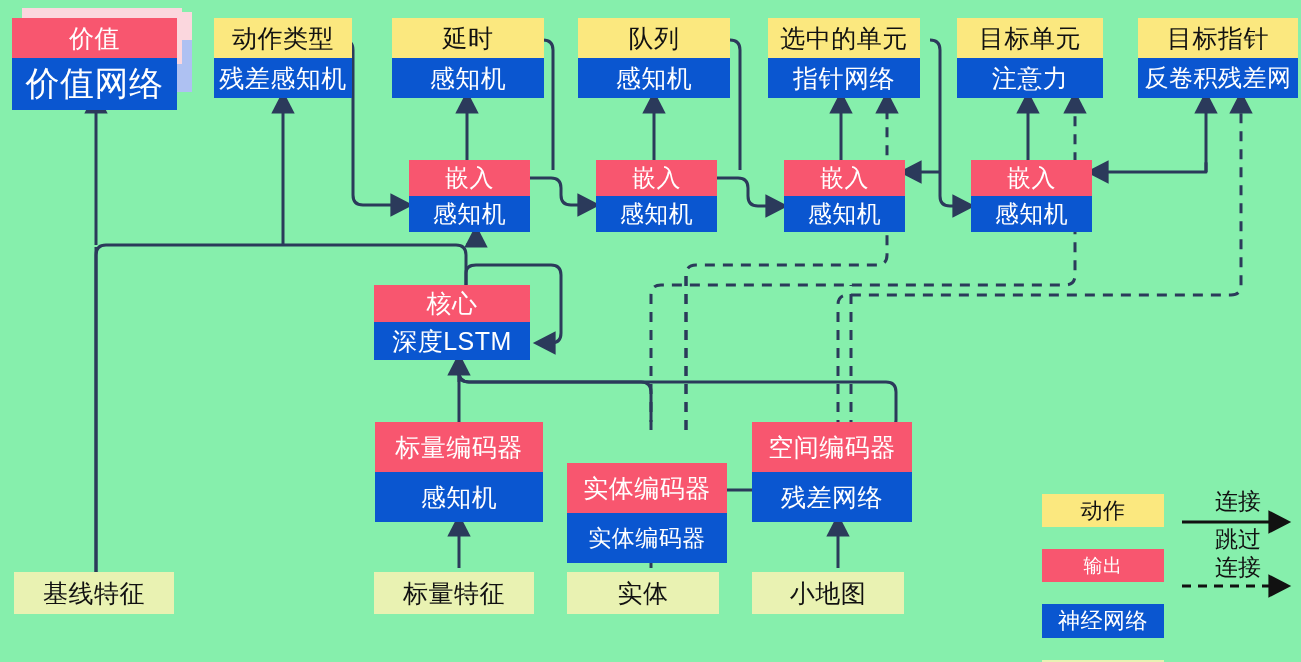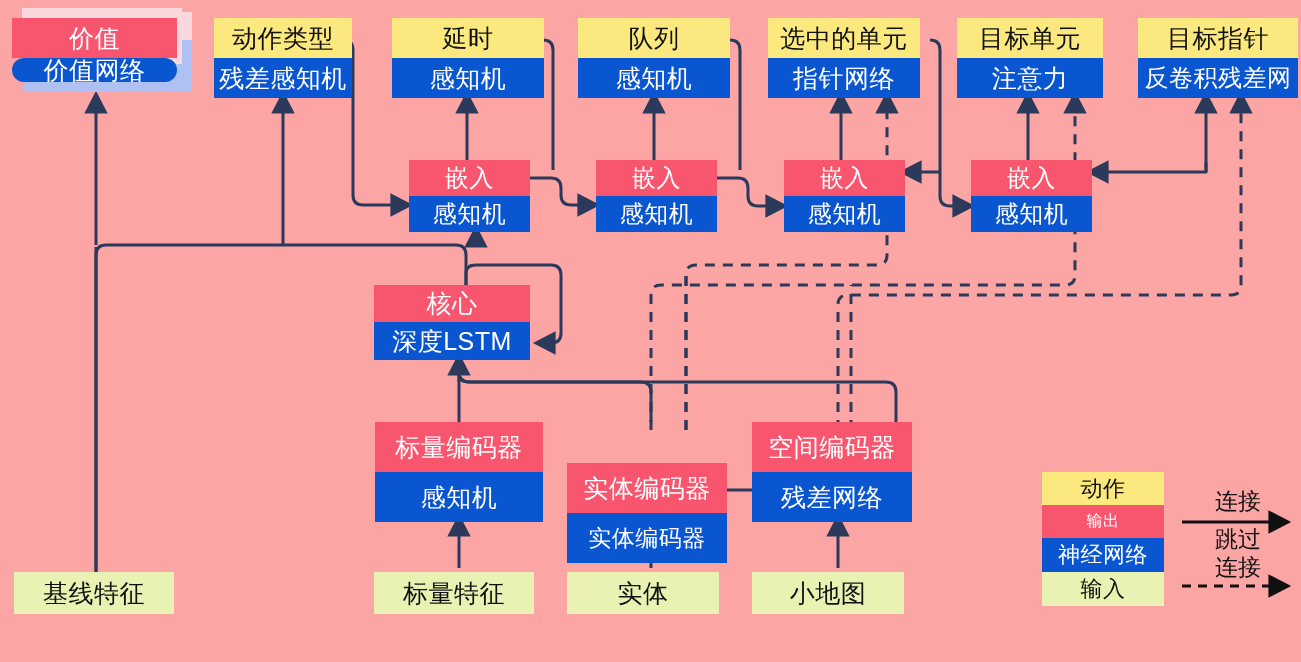--- a/index.html
+++ b/index.html
@@ -1,34 +1,34 @@
 <!DOCTYPE html>
 <html><head>
 <meta charset="utf-8">
 <style>
   html,body{margin:0;padding:0;background:#ffffff;}
   body{font-family:"Liberation Sans","DejaVu Sans",sans-serif;}
-  #stage{position:relative;width:1301px;height:662px;background:#fca5a5;overflow:hidden;}
+  #stage{position:relative;width:1301px;height:662px;background:#86efac;overflow:hidden;}
   #wires{position:absolute;left:0;top:0;width:1301px;height:662px;pointer-events:none;}
 
   .node{position:absolute;box-sizing:border-box;}
   .seg{display:flex;align-items:center;justify-content:center;box-sizing:border-box;
        white-space:nowrap;letter-spacing:.5px;}
   .seg.action{background:#FBE87F;color:#111111;}
   .seg.output{background:#F8566F;color:#ffffff;}
   .seg.net{background:#0A56D0;color:#ffffff;}
   .seg.input{background:#E9F2B2;color:#111111;}
 
   
   .stack{position:absolute;z-index:0;}
   .stack .s1{position:absolute;background:#FBD7DE;}
   .stack .s2{position:absolute;background:#AEC1F2;}
 
   .legend{position:absolute;}
-  .legend .seg{justify-content:center;}
+  .legend .seg{justify-content:center;margin-top:22px;}
   .legend-arrows{position:absolute;}
   .lg-label{position:absolute;color:#111;white-space:nowrap;text-align:center;}
 </style>
 </head>
 <body>
 
 <div id="stage">
 
   <svg id="wires" viewBox="0 0 1301 662">
     <defs>
@@ -101,21 +101,21 @@
   </svg>
 
   <div class="stack" style="left:12px;top:12px;width:180px;height:80px;">
     <div class="s1" style="left:20px;top:0px;width:160px;height:60px;"></div>
     <div class="s2" style="left:12px;top:28px;width:168px;height:52px;"></div>
     <div class="s1" style="left:10px;top:-4px;width:160px;height:56px;"></div>
   </div>
 
   <div class="node" style="left:12px;top:18px;width:165px;height:80px;z-index:2;">
     <div class="seg output" style="height:40px;font-size:25px;">价值</div>
-    <div class="seg net" style="height:24px;font-size:25px;border-radius:15px;">价值网络</div>
+    <div class="seg net" style="height:52px;font-size:34px;">价值网络</div>
   </div>
 
   <div class="node" style="left:214px;top:18px;width:138px;height:80px;z-index:2;">
     <div class="seg action" style="height:40px;font-size:25px;">动作类型</div>
     <div class="seg net" style="height:40px;font-size:25px;">残差感知机</div>
   </div>
 
   <div class="node" style="left:392px;top:18px;width:152px;height:80px;z-index:2;">
     <div class="seg action" style="height:40px;font-size:25px;">延时</div>
     <div class="seg net" style="height:40px;font-size:25px;">感知机</div>
@@ -181,21 +181,21 @@
     <div class="seg net" style="height:50px;font-size:25px;">残差网络</div>
   </div>
 
   <div class="node seg input" style="left:14px;top:572px;width:160px;height:42px;font-size:25px;z-index:2;">基线特征</div>
   <div class="node seg input" style="left:374px;top:572px;width:160px;height:42px;font-size:25px;z-index:2;">标量特征</div>
   <div class="node seg input" style="left:567px;top:572px;width:152px;height:42px;font-size:25px;z-index:2;">实体</div>
   <div class="node seg input" style="left:752px;top:572px;width:152px;height:42px;font-size:25px;z-index:2;">小地图</div>
 
   <div class="legend" style="left:1042px;top:472px;width:122px;height:134px;z-index:3;">
     <div class="seg action" style="height:33px;font-size:22px;">动作</div>
-    <div class="seg output" style="height:33px;font-size:16px;">输出</div>
+    <div class="seg output" style="height:33px;font-size:19px;">输出</div>
     <div class="seg net" style="height:34px;font-size:22px;">神经网络</div>
     <div class="seg input" style="height:34px;font-size:22px;">输入</div>
   </div>
 
   <div class="lg-label" style="left:1183px;top:486px;width:110px;font-size:23px;">连接</div>
   <div class="lg-label" style="left:1183px;top:524px;width:110px;font-size:23px;">跳过</div>
   <div class="lg-label" style="left:1183px;top:552px;width:110px;font-size:23px;">连接</div>
 
   <svg class="legend-arrows" style="left:1180px;top:500px;width:120px;height:100px;z-index:3;" viewBox="0 0 120 100">
     <g fill="none" stroke="#111" stroke-width="3">

